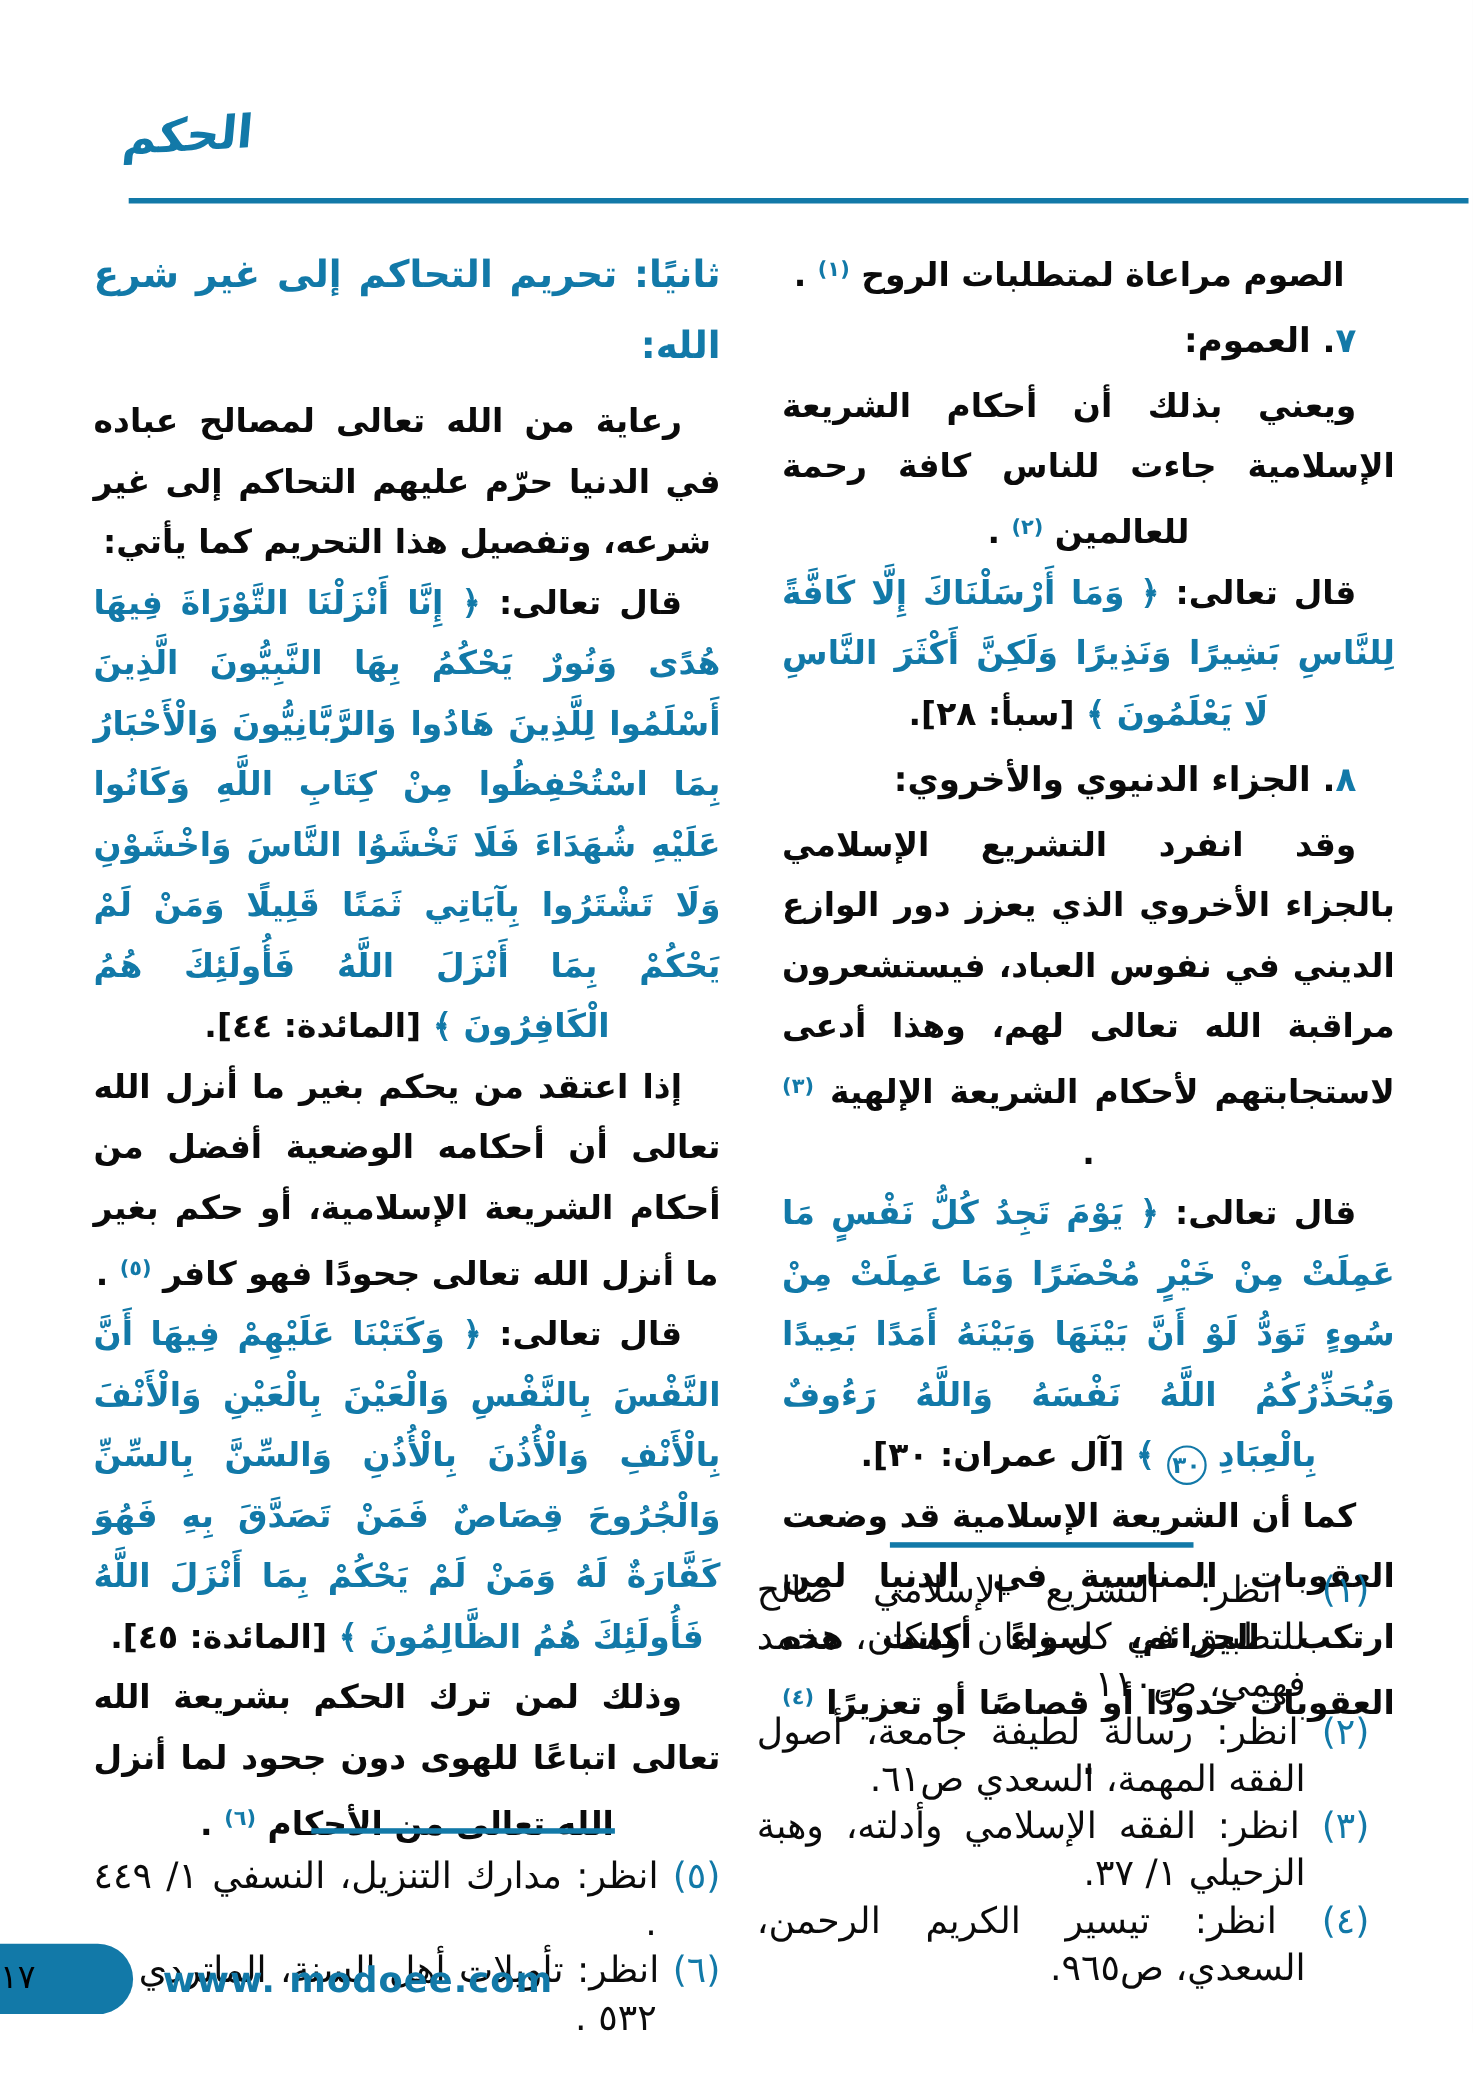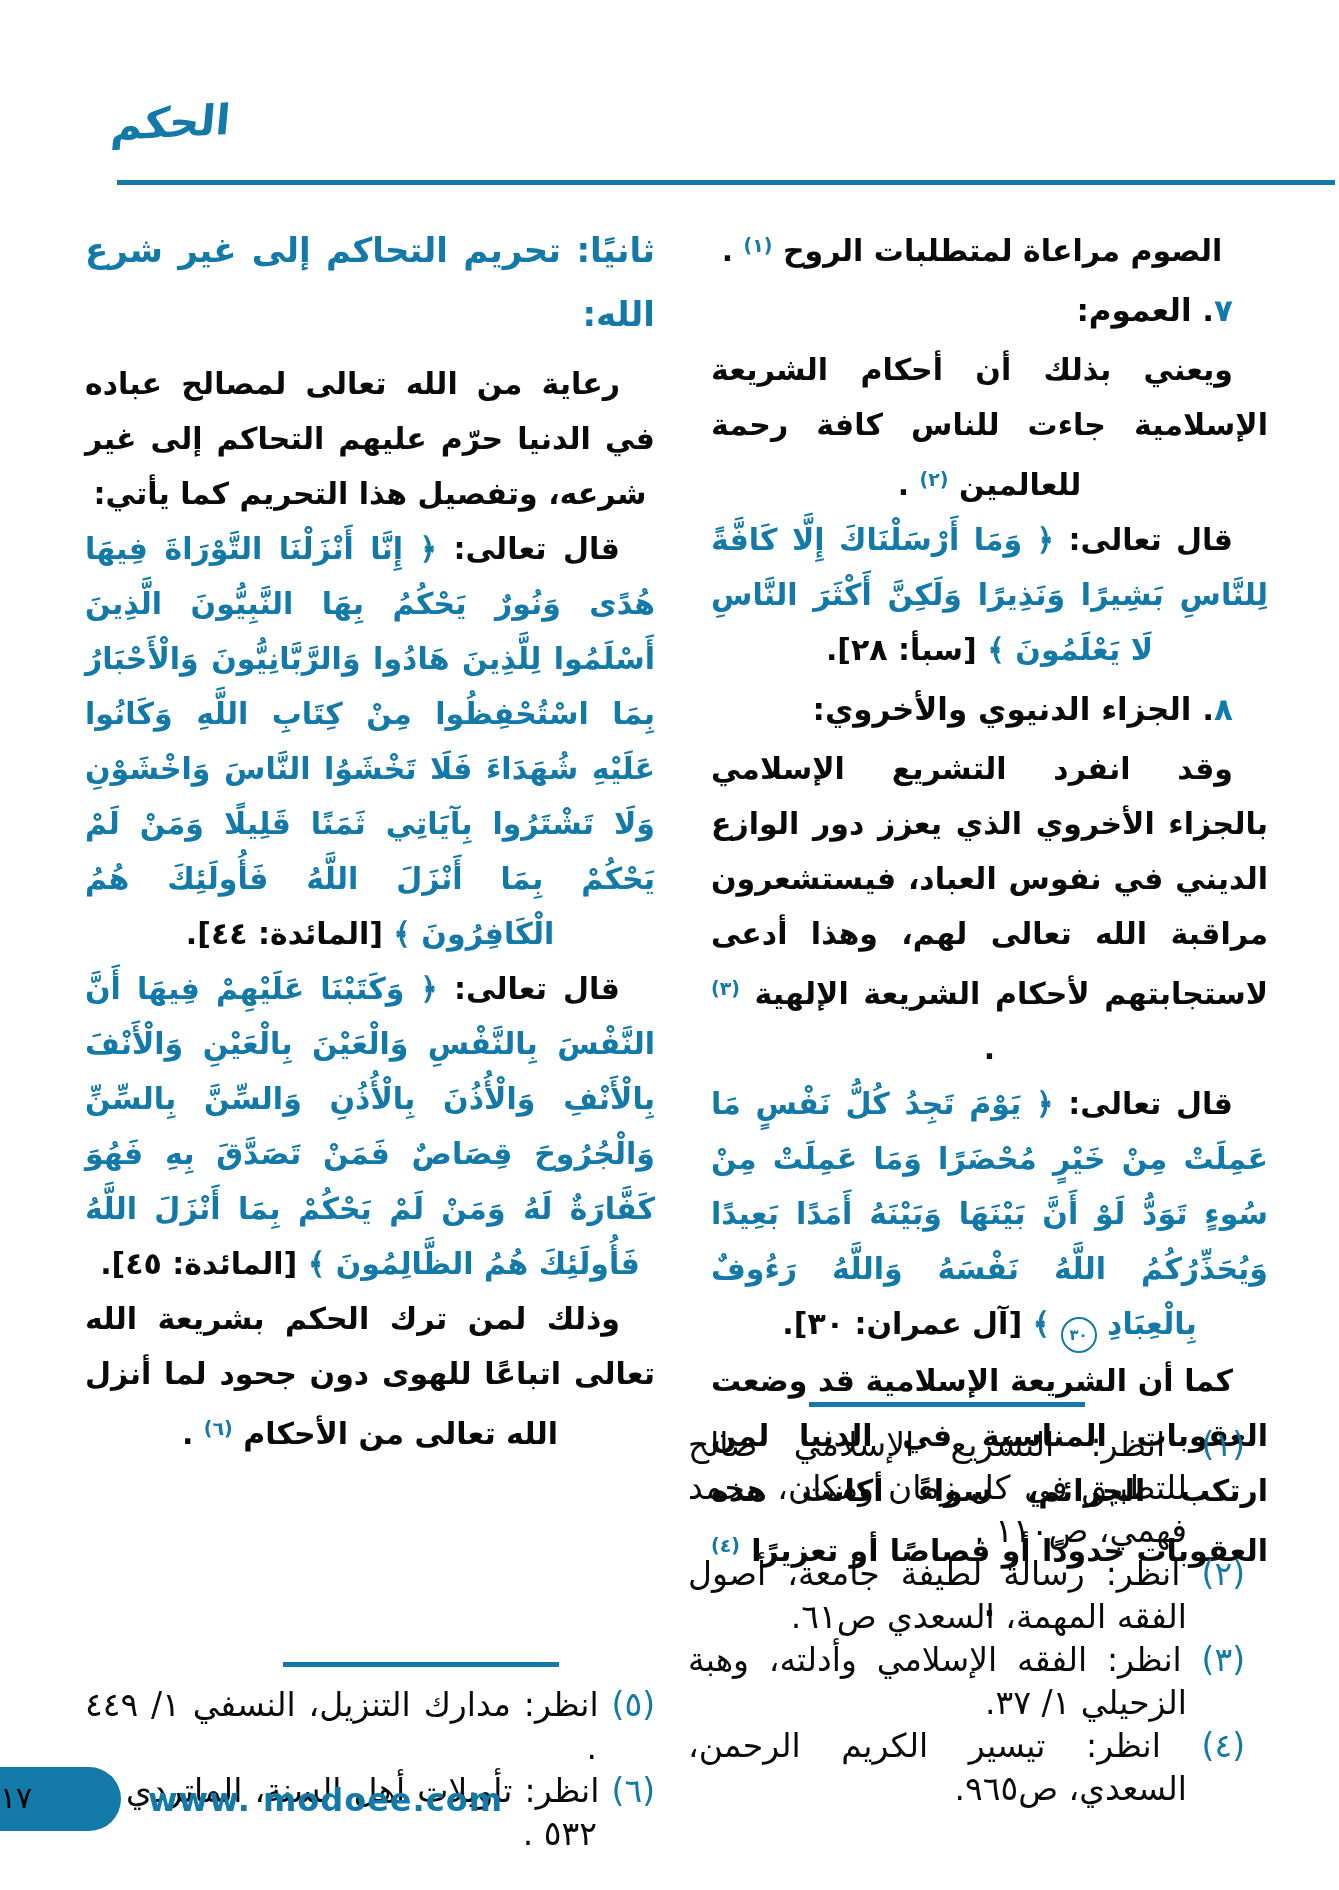--- a/index.html
+++ b/index.html
@@ -52,21 +52,21 @@
   .seg-b { color:var(--accent); }
   .seg-q { color:var(--accent); }
   .seg-hb { color:var(--accent); }
   .seg-sup {
     color:var(--accent);
     font-size:19px; vertical-align:9px; font-weight:bold;
   }
   .ayah-mark {
     display:inline-block; width:36px; height:36px;
     border:2px solid var(--accent); border-radius:50%;
-    color:var(--accent); font-size:15px; line-height:32px;
+    color:var(--accent); font-size:21px; line-height:32px;
     text-align:center; text-indent:0; vertical-align:-6px;
     font-weight:bold;
   }
   
   .footnotes { position:absolute; color:var(--ink); }
   #fn-right { left:688px; top:1402px; width:557px; }
   #fn-left  { left:85px;  top:1640px; width:570px;margin-top:22px; }
   .fn-rule { height:5px; background:var(--accent); width:276px; margin-bottom:16px; }
   #fn-right .fn-rule { margin-right:160px; }
   #fn-left  .fn-rule { margin-right:96px; }
@@ -107,20 +107,21 @@
       <p class="para verse"><span class="seg-k">قال تعالى: </span><span class="seg-q">﴿ وَمَا أَرْسَلْنَاكَ إِلَّا كَافَّةً لِلنَّاسِ بَشِيرًا وَنَذِيرًا وَلَكِنَّ أَكْثَرَ النَّاسِ لَا يَعْلَمُونَ ﴾ </span><span class="seg-k">[سبأ: ٢٨].</span></p>
       <p class="heading"><span class="seg-b">٨</span><span class="seg-k">. الجزاء الدنيوي والأخروي:</span></p>
       <p class="para"><span class="seg-k">وقد انفرد التشريع الإسلامي بالجزاء الأخروي الذي يعزز دور الوازع الديني في نفوس العباد، فيستشعرون مراقبة الله تعالى لهم، وهذا أدعى لاستجابتهم لأحكام الشريعة الإلهية </span><span class="seg-sup">(٣)</span><span class="seg-k"> .</span></p>
       <p class="para verse"><span class="seg-k">قال تعالى: </span><span class="seg-q">﴿ يَوْمَ تَجِدُ كُلُّ نَفْسٍ مَا عَمِلَتْ مِنْ خَيْرٍ مُحْضَرًا وَمَا عَمِلَتْ مِنْ سُوءٍ تَوَدُّ لَوْ أَنَّ بَيْنَهَا وَبَيْنَهُ أَمَدًا بَعِيدًا وَيُحَذِّرُكُمُ اللَّهُ نَفْسَهُ وَاللَّهُ رَءُوفٌ بِالْعِبَادِ </span><span class="ayah-mark">٣٠</span><span class="seg-q"> ﴾ </span><span class="seg-k">[آل عمران: ٣٠].</span></p>
       <p class="para"><span class="seg-k">كما أن الشريعة الإسلامية قد وضعت العقوبات المناسبة في الدنيا لمن ارتكب الجرائم، سواءً أكانت هذه العقوبات حدودًا أو قصاصًا أو تعزيرًا </span><span class="seg-sup">(٤)</span><span class="seg-k"> .</span></p>
     </div>
   <div class="col" id="col-left">
       <p class="heading-blue"><span class="seg-hb">ثانيًا: تحريم التحاكم إلى غير شرع الله:</span></p>
       <p class="para"><span class="seg-k">رعاية من الله تعالى لمصالح عباده في الدنيا حرّم عليهم التحاكم إلى غير شرعه، وتفصيل هذا التحريم كما يأتي:</span></p>
       <p class="para verse"><span class="seg-k">قال تعالى: </span><span class="seg-q">﴿ إِنَّا أَنْزَلْنَا التَّوْرَاةَ فِيهَا هُدًى وَنُورٌ يَحْكُمُ بِهَا النَّبِيُّونَ الَّذِينَ أَسْلَمُوا لِلَّذِينَ هَادُوا وَالرَّبَّانِيُّونَ وَالْأَحْبَارُ بِمَا اسْتُحْفِظُوا مِنْ كِتَابِ اللَّهِ وَكَانُوا عَلَيْهِ شُهَدَاءَ فَلَا تَخْشَوُا النَّاسَ وَاخْشَوْنِ وَلَا تَشْتَرُوا بِآيَاتِي ثَمَنًا قَلِيلًا وَمَنْ لَمْ يَحْكُمْ بِمَا أَنْزَلَ اللَّهُ فَأُولَئِكَ هُمُ الْكَافِرُونَ ﴾ </span><span class="seg-k">[المائدة: ٤٤].</span></p>
+      <p class="para"><span class="seg-k">إذا اعتقد من يحكم بغير ما أنزل الله تعالى أن أحكامه الوضعية أفضل من أحكام الشريعة الإسلامية، أو حكم بغير ما أنزل الله تعالى جحودًا فهو كافر </span><span class="seg-sup">(٥)</span><span class="seg-k"> .</span></p>
       <p class="para verse"><span class="seg-k">قال تعالى: </span><span class="seg-q">﴿ وَكَتَبْنَا عَلَيْهِمْ فِيهَا أَنَّ النَّفْسَ بِالنَّفْسِ وَالْعَيْنَ بِالْعَيْنِ وَالْأَنْفَ بِالْأَنْفِ وَالْأُذُنَ بِالْأُذُنِ وَالسِّنَّ بِالسِّنِّ وَالْجُرُوحَ قِصَاصٌ فَمَنْ تَصَدَّقَ بِهِ فَهُوَ كَفَّارَةٌ لَهُ وَمَنْ لَمْ يَحْكُمْ بِمَا أَنْزَلَ اللَّهُ فَأُولَئِكَ هُمُ الظَّالِمُونَ ﴾ </span><span class="seg-k">[المائدة: ٤٥].</span></p>
       <p class="para"><span class="seg-k">وذلك لمن ترك الحكم بشريعة الله تعالى اتباعًا للهوى دون جحود لما أنزل الله تعالى من الأحكام </span><span class="seg-sup">(٦)</span><span class="seg-k"> .</span></p>
     </div>
 
   <div class="footnotes" id="fn-right">
     <div class="fn-rule"></div>
   <div class="fn-item"><span class="fn-num">(١)</span><span> انظر: التشريع الإسلامي صالح للتطبيق في كل زمان ومكان، محمد فهمي، ص١١٠ .</span></div>
       <div class="fn-item"><span class="fn-num">(٢)</span><span> انظر: رسالة لطيفة جامعة، أصول الفقه المهمة، السعدي ص٦١.</span></div>
       <div class="fn-item"><span class="fn-num">(٣)</span><span> انظر: الفقه الإسلامي وأدلته، وهبة الزحيلي ١/ ٣٧.</span></div>
       <div class="fn-item"><span class="fn-num">(٤)</span><span> انظر: تيسير الكريم الرحمن، السعدي، ص٩٦٥.</span></div>

